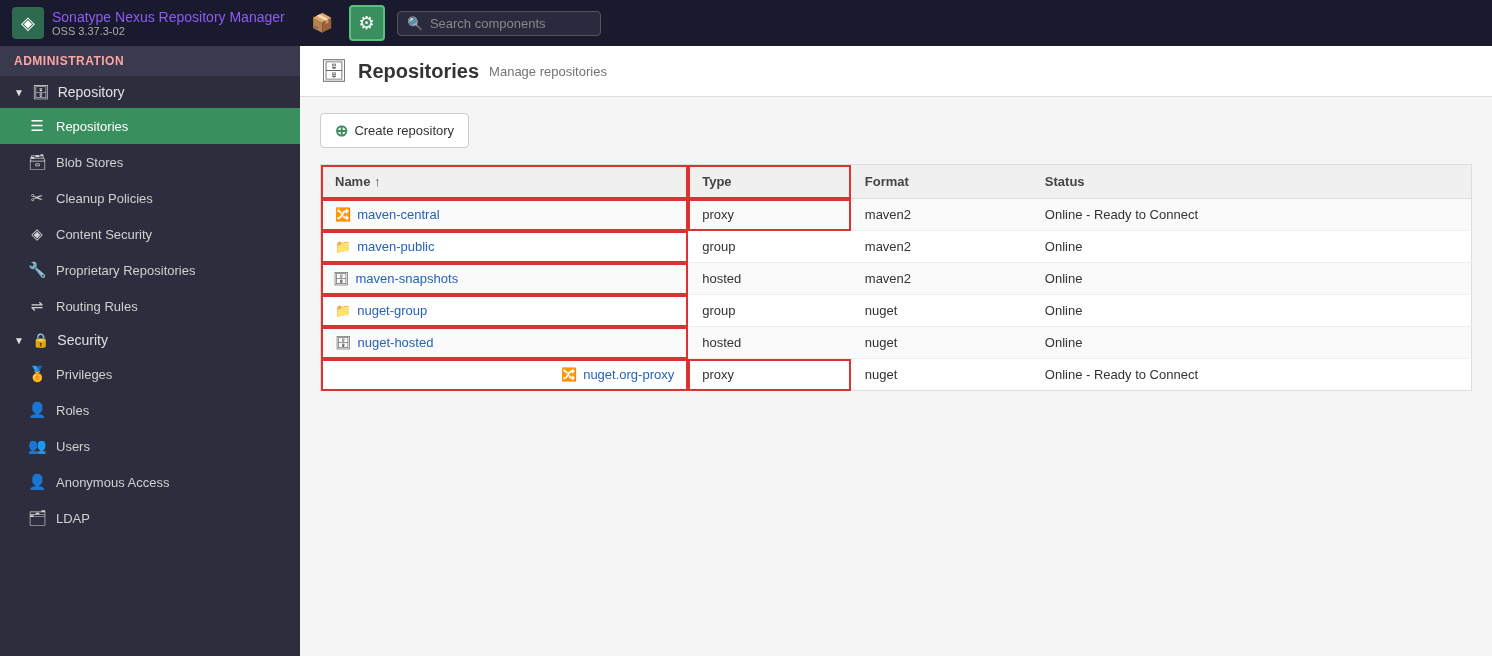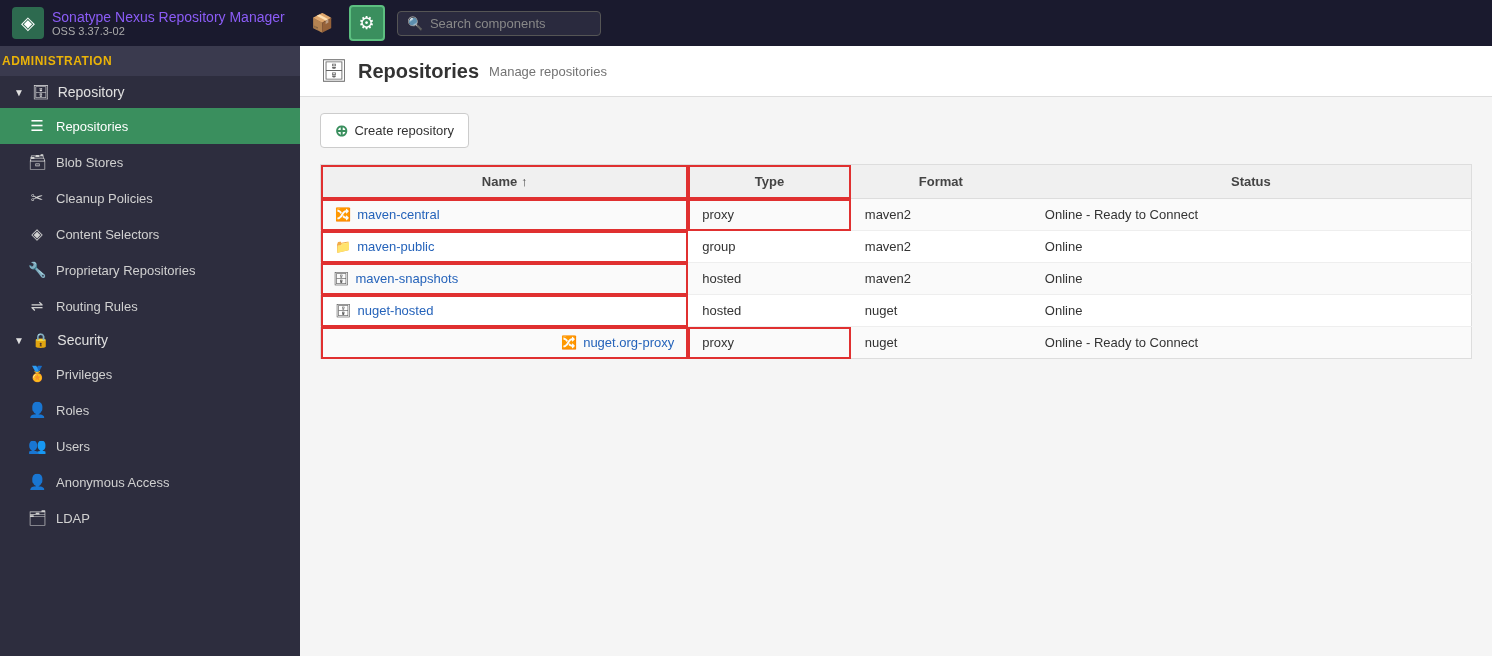--- a/index.html
+++ b/index.html
@@ -94,24 +94,24 @@
     
     .sidebar {
       width: 300px;
       background: #2d2d3e;
       color: #e0e0e0;
       overflow-y: auto;
       flex-shrink: 0;
     }
     .sidebar-admin-header {
       background: #3a3a4e;
-      padding: 8px 2px;
+      padding: 8px 14px;
       font-size: 12px;
       font-weight: bold;
-      color: #eab308;
+      color: #fca5a5;
       text-transform: uppercase;
       letter-spacing: 0.5px;
     }
     .sidebar-section-header {
       display: flex;
       align-items: center;
       gap: 8px;
       padding: 8px 14px;
       font-size: 14px;
       color: #e0e0e0;
@@ -189,21 +189,21 @@
     
     .repo-table {
       background: white;
       border: 1px solid #ddd;
       border-radius: 2px;
       width: 100%;
       border-collapse: collapse;
     }
     .repo-table th {
       background: #f0f0f0;
-      text-align: center;
+      text-align: left;
       padding: 9px 14px;
       font-size: 13px;
       color: #444;
       border-bottom: 1px solid #ddd;
       font-weight: bold;
     }
     .repo-table td {
       padding: 8px 14px;
       border-bottom: 1px solid #eee;
       font-size: 13px;
@@ -257,21 +257,21 @@
     <div class="sidebar-item">
       <span class="sidebar-icon">🗃</span>
       <span>Blob Stores</span>
     </div>
     <div class="sidebar-item">
       <span class="sidebar-icon">✂</span>
       <span>Cleanup Policies</span>
     </div>
     <div class="sidebar-item">
       <span class="sidebar-icon">◈</span>
-      <span>Content Selectors</span>
+      <span>Content Security</span>
     </div>
     <div class="sidebar-item">
       <span class="sidebar-icon">🔧</span>
       <span>Proprietary Repositories</span>
     </div>
     <div class="sidebar-item">
       <span class="sidebar-icon">⇌</span>
       <span>Routing Rules</span>
     </div>
 
@@ -346,20 +346,26 @@
               <td>maven2</td>
               <td>Online</td>
             </tr>
             <tr>
               <td style="outline: rgb(224, 48, 48) solid 2px; outline-offset: -2px; padding-left: 12px;"><span style="margin-right:6px;">🗄</span><a class="repo-name-link">maven-snapshots</a></td>
               <td>hosted</td>
               <td>maven2</td>
               <td>Online</td>
             </tr>
             <tr>
+              <td style="outline: rgb(224, 48, 48) solid 2px; outline-offset: -2px;"><span style="margin-right:6px;">📁</span><a class="repo-name-link">nuget-group</a></td>
+              <td>group</td>
+              <td>nuget</td>
+              <td>Online</td>
+            </tr>
+            <tr>
               <td style="outline: rgb(224, 48, 48) solid 2px; outline-offset: -2px;"><span style="margin-right:6px;">🗄</span><a class="repo-name-link">nuget-hosted</a></td>
               <td>hosted</td>
               <td>nuget</td>
               <td>Online</td>
             </tr>
             <tr>
               <td style="outline: rgb(224, 48, 48) solid 2px; outline-offset: -2px; text-align: right;"><span style="margin-right:6px;">🔀</span><a class="repo-name-link">nuget.org-proxy</a></td>
               <td style="outline: rgb(224, 48, 48) solid 2px; outline-offset: -2px;">proxy</td>
               <td>nuget</td>
               <td>Online - Ready to Connect</td>

